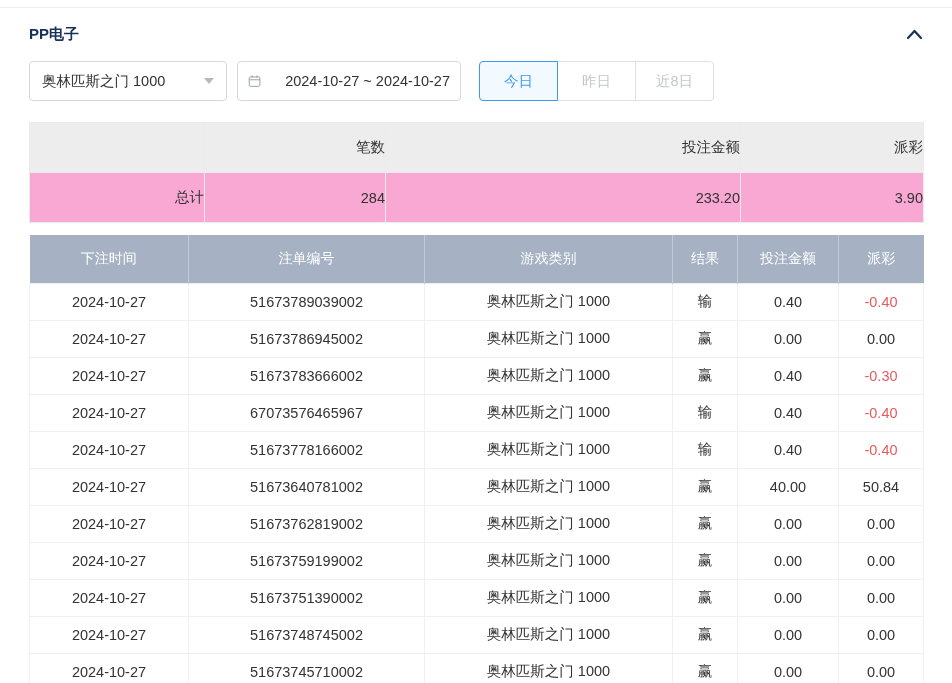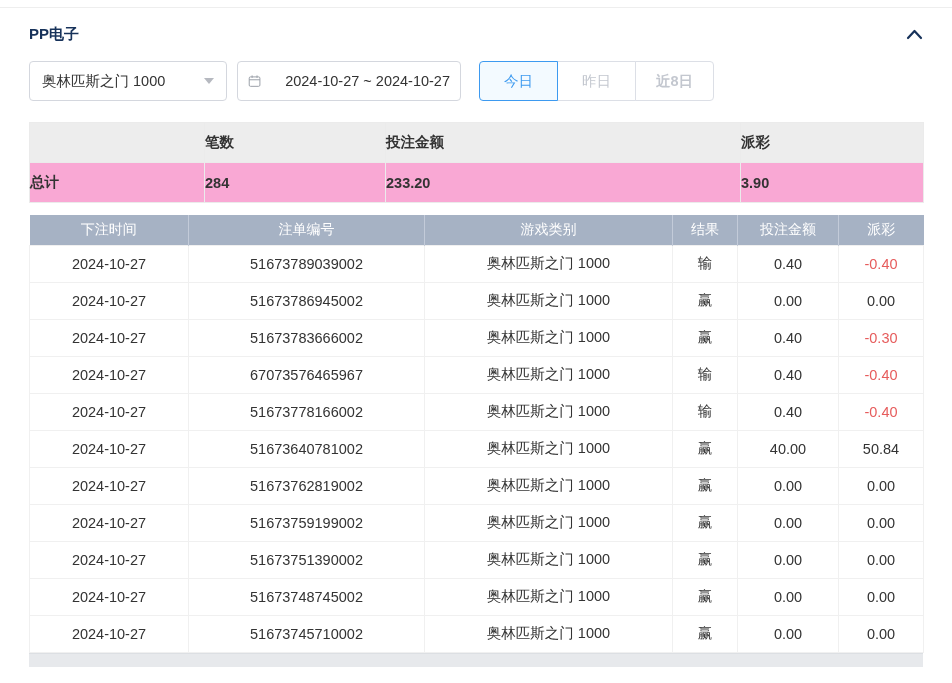--- a/index.html
+++ b/index.html
@@ -44,45 +44,45 @@
     font-size: 14.5px; white-space: nowrap;
   }
 
   .qgroup { margin-left: 18px; display: flex; }
   .qbtn {
     width: 79px; height: 40px; background: #fff;
     border: 1px solid #dcdfe6; font-size: 14.5px; color: #c3c7cf;
     margin-left: -1px; cursor: pointer; font-family: inherit; padding: 8px;
   }
   .qbtn:first-child { margin-left: 0; border-radius: 4px 0 0 4px; }
-  .qbtn:last-child { border-radius: 0 4px 4px 0; font-weight: bold; }
+  .qbtn:last-child { border-radius: 0 4px 4px 0; }
   .qbtn.active {
     color: #3d9af0; border-color: #3d9af0; background: #f3faff;
     position: relative; z-index: 1;
   }
 
   .query-btn {
     margin-left: 10px; width: 80px; height: 38px;
     background: #55aaf0; color: #fff; border: none; border-radius: 3px;
     font-size: 14.5px; cursor: pointer; font-family: inherit;
   }
 
   table { border-collapse: collapse; table-layout: fixed; width: 894px; }
 
   .summary-table { margin-top: 21px; font-size: 14.5px; }
   .summary-table th, .summary-table td {
-    border: 1px solid #ebebeb; height: 40px;
-    text-align: left; font-weight: bold; padding: 0;
+    border: 1px solid #ebebeb; height: 50px;
+    text-align: right; font-weight: normal; padding: 0;
   }
   .summary-table thead th { background: #ededed; color: #333; }
   .summary-table tbody td { background: #f9a8d4; }
 
   .bets-table { margin-top: 12px; font-size: 14.5px; }
   .bets-table thead th {
-    background: #a6b2c4; color: #ffffff; height: 30px;
+    background: #a6b2c4; color: #ffffff; height: 48px;
     font-weight: normal; font-size: 14px; padding: 0;
     border-right: 1px solid #c3cbd9;
   }
   .bets-table thead th:last-child { border-right: none; }
   .bets-table tbody td {
     height: 37px; text-align: center; padding: 0;
     border: 1px solid #f0f0f0; color: #333; background: #fff;
   }
   .bets-table .neg { color: #e65c5c; margin-top: 44px; }
 

